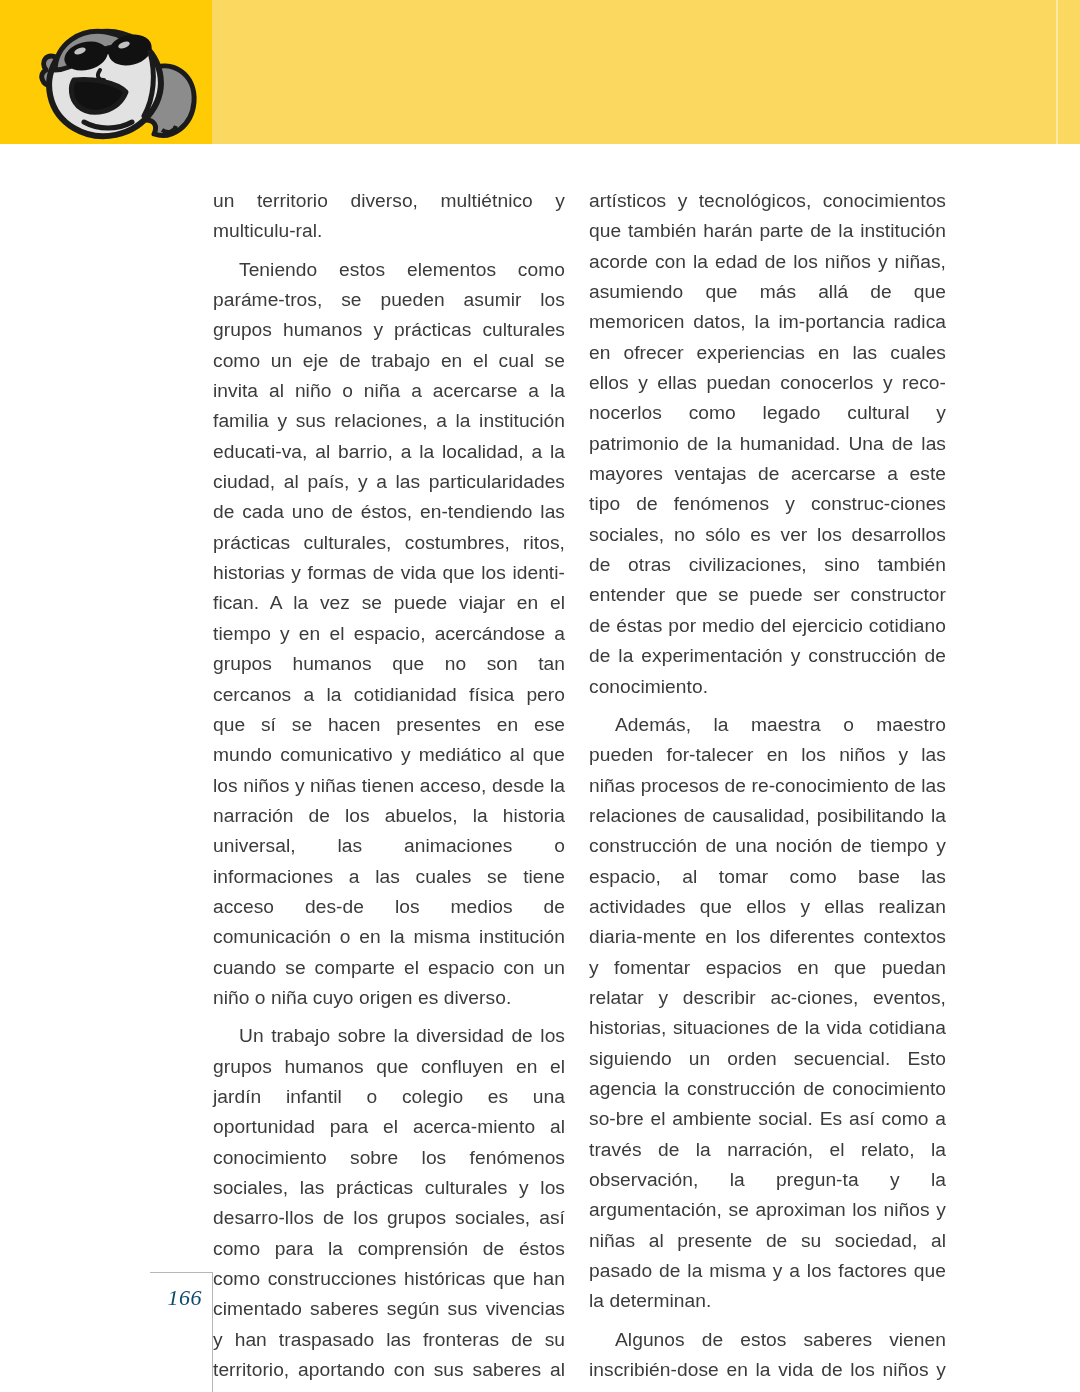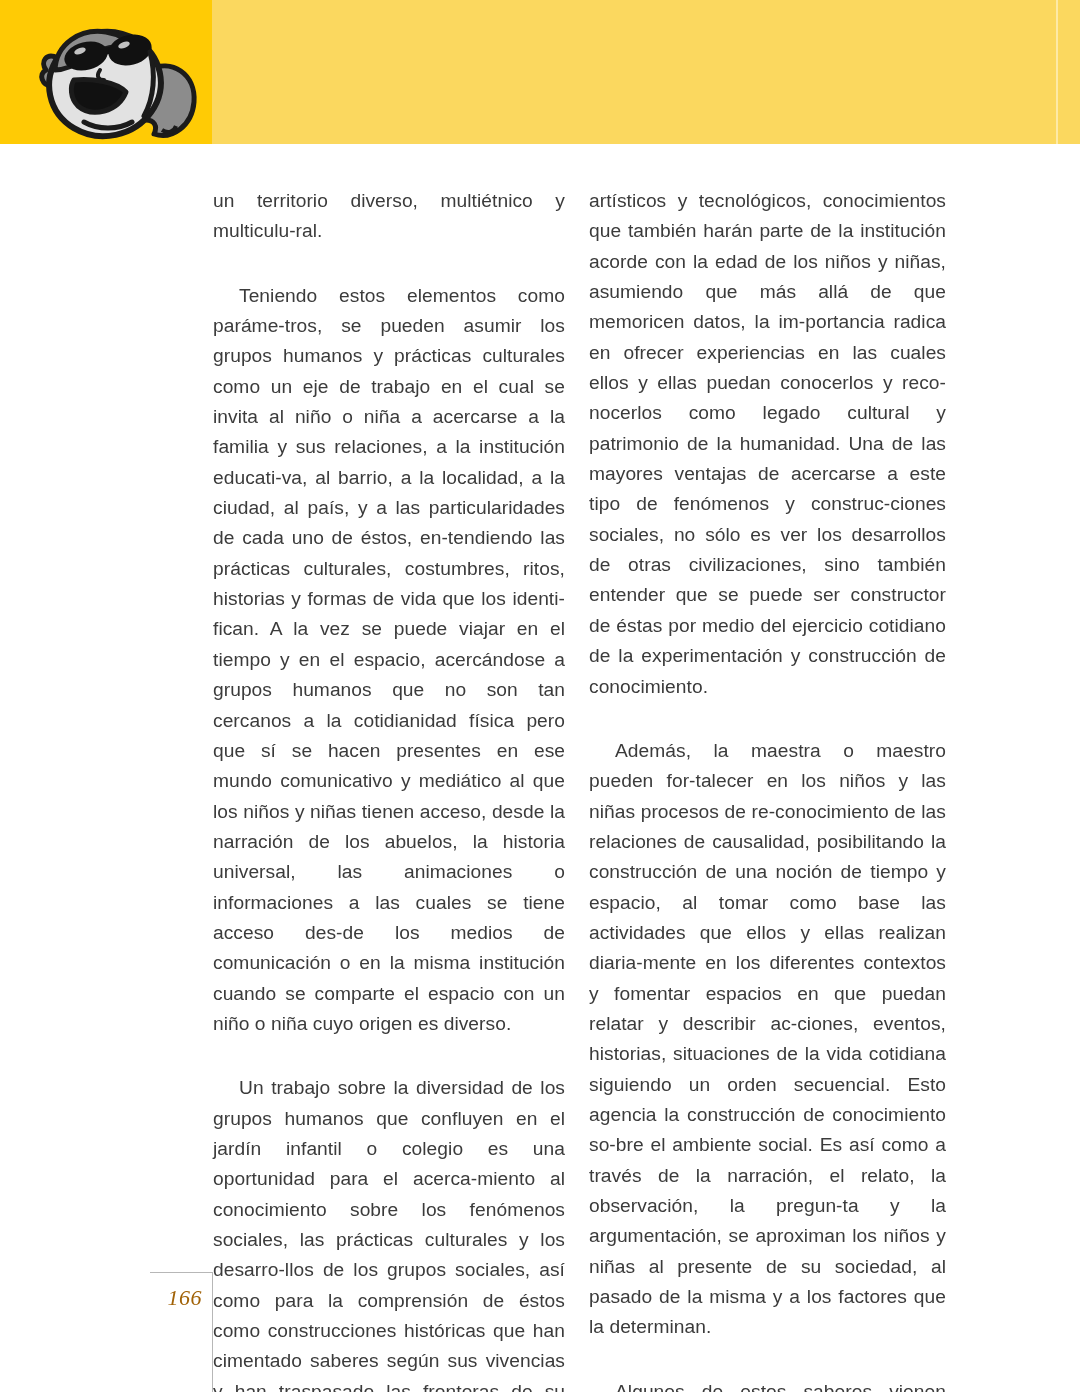--- a/index.html
+++ b/index.html
@@ -80,21 +80,21 @@
   }
   #column-left  { left: 213px; }
   #column-right { left: 589px; width: 357px; }
 
   .para {
     margin: 0;
     text-indent: 26px;
     hyphens: manual;
   }
   .para.no-indent { text-indent: 0; }
-  .para + .para { margin-top: 34px; }
+  .para + .para { margin-top: 8px; }
   .para:last-child { text-align: justify; }
 
   
   #folio {
     position: absolute;
     left: 150px;
     top: 1272px;
     width: 63px;
     height: 120px;
   }
@@ -115,21 +115,21 @@
     background: #b7b7b7;
   }
   #folio-number {
     position: absolute;
     left: 0;
     top: 13px;
     width: 52px;
     text-align: right;
     font-style: italic;
     font-size: 22px;
-    color: #a16207;
+    color: #0c4a6e;
     font-family: "Liberation Serif", "DejaVu Serif", serif;
     letter-spacing: 0.5px;
   }
 </style>
 </head>
 <body>
 
 <div id="header-band">
   <div id="header-band-right"></div>
   <div id="header-band-left"></div>

